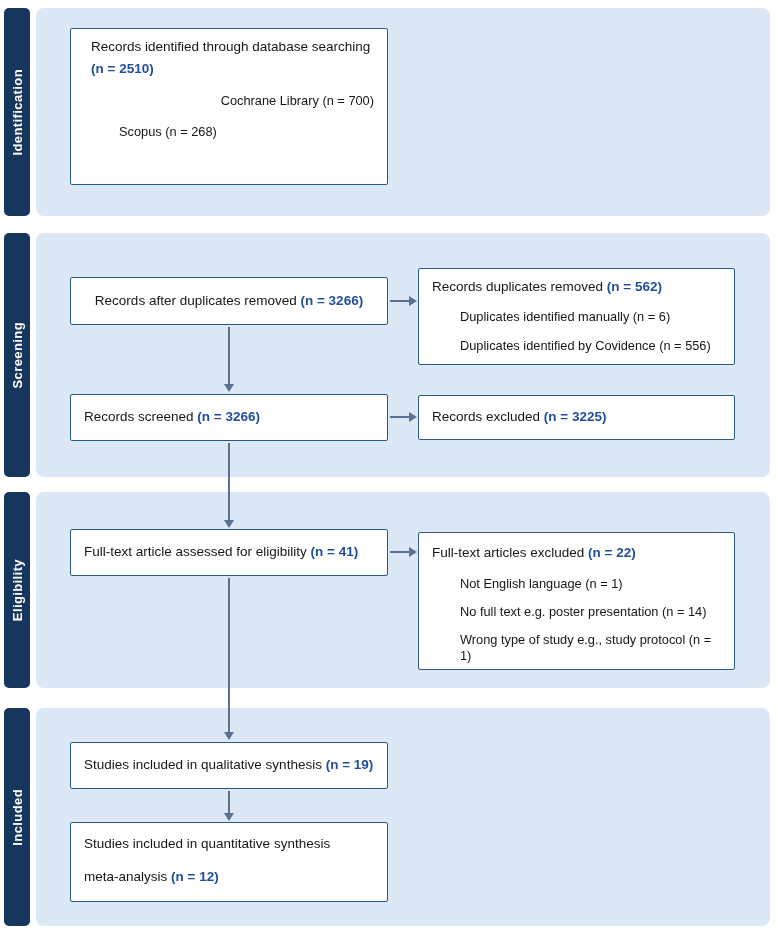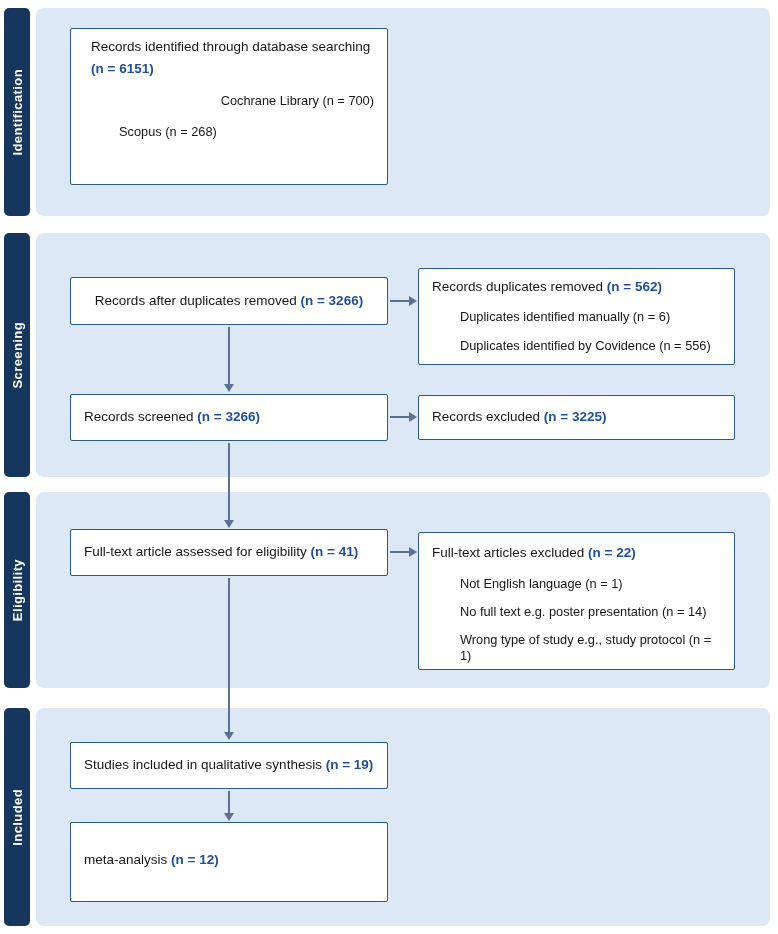--- a/index.html
+++ b/index.html
@@ -104,21 +104,21 @@
 </div>
 <div class="phase-strip" style="left:4px; top:492px; width:26px; height:196px;">
   <span>Eligibility</span>
 </div>
 <div class="phase-strip" style="left:4px; top:708px; width:26px; height:218px;">
   <span>Included</span>
 </div>
 
 <div class="box" style="left:70px; top:28px; width:318px; height:157px;padding-left:20px;">
   <div><span>Records identified through database searching</span></div>
-  <div class="nline"><span class="n">(n = 6151)</span></div>
+  <div class="nline"><span class="n">(n = 2510)</span></div>
   <div class="subitem" style="margin-top:15px;text-align:right;">Cochrane Library (n = 700)</div>
   <div class="subitem" style="margin-top:15px;">Scopus (n = 268)</div>
 </div>
 
 <div class="box vcenter" style="left:70px; top:277px; width:318px; height:48px;justify-content:center;">
   <div>
     <span>Records after duplicates removed</span>
     <span class="n">(n = 3266)</span>
   </div>
 </div>
@@ -164,20 +164,21 @@
 </div>
 
 <div class="box vcenter" style="left:70px; top:742px; width:318px; height:47px;">
   <div>
     <span>Studies included in qualitative synthesis</span>
     <span class="n">(n = 19)</span>
   </div>
 </div>
 
 <div class="box" style="left:70px; top:822px; width:318px; height:80px; padding-top:13px;">
+  <div><span>Studies included in quantitative synthesis</span></div>
   <div style="margin-top:16px;">
     <span>meta-analysis</span>
     <span class="n">(n = 12)</span>
   </div>
 </div>
 
 <div class="arrow-h" style="left:390px; top:300px; width:19px;"></div>
 <div class="arrow-h" style="left:390px; top:416px; width:19px;"></div>
 <div class="arrow-h" style="left:390px; top:551px; width:19px;"></div>
 

